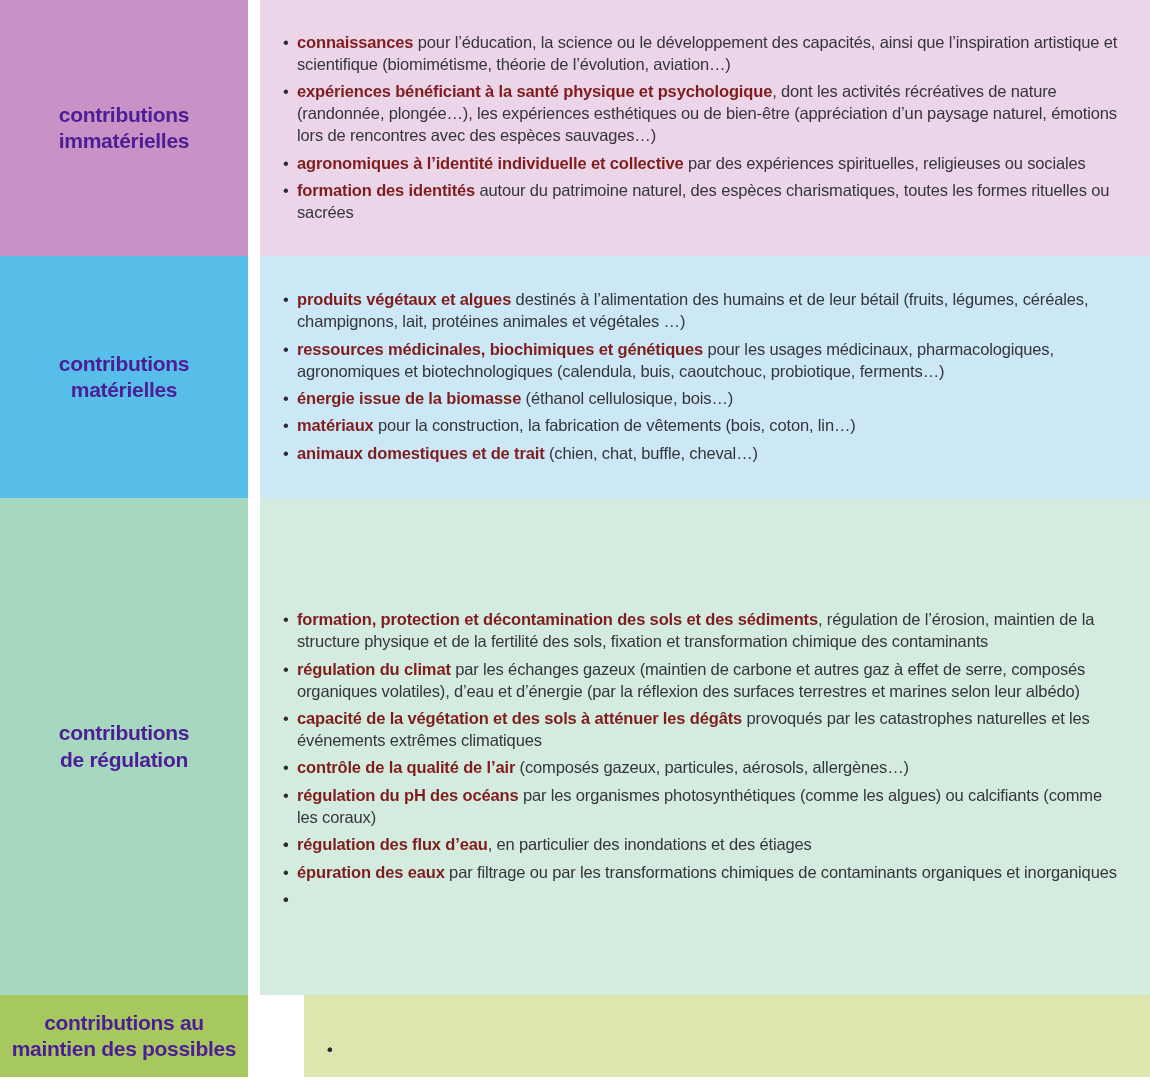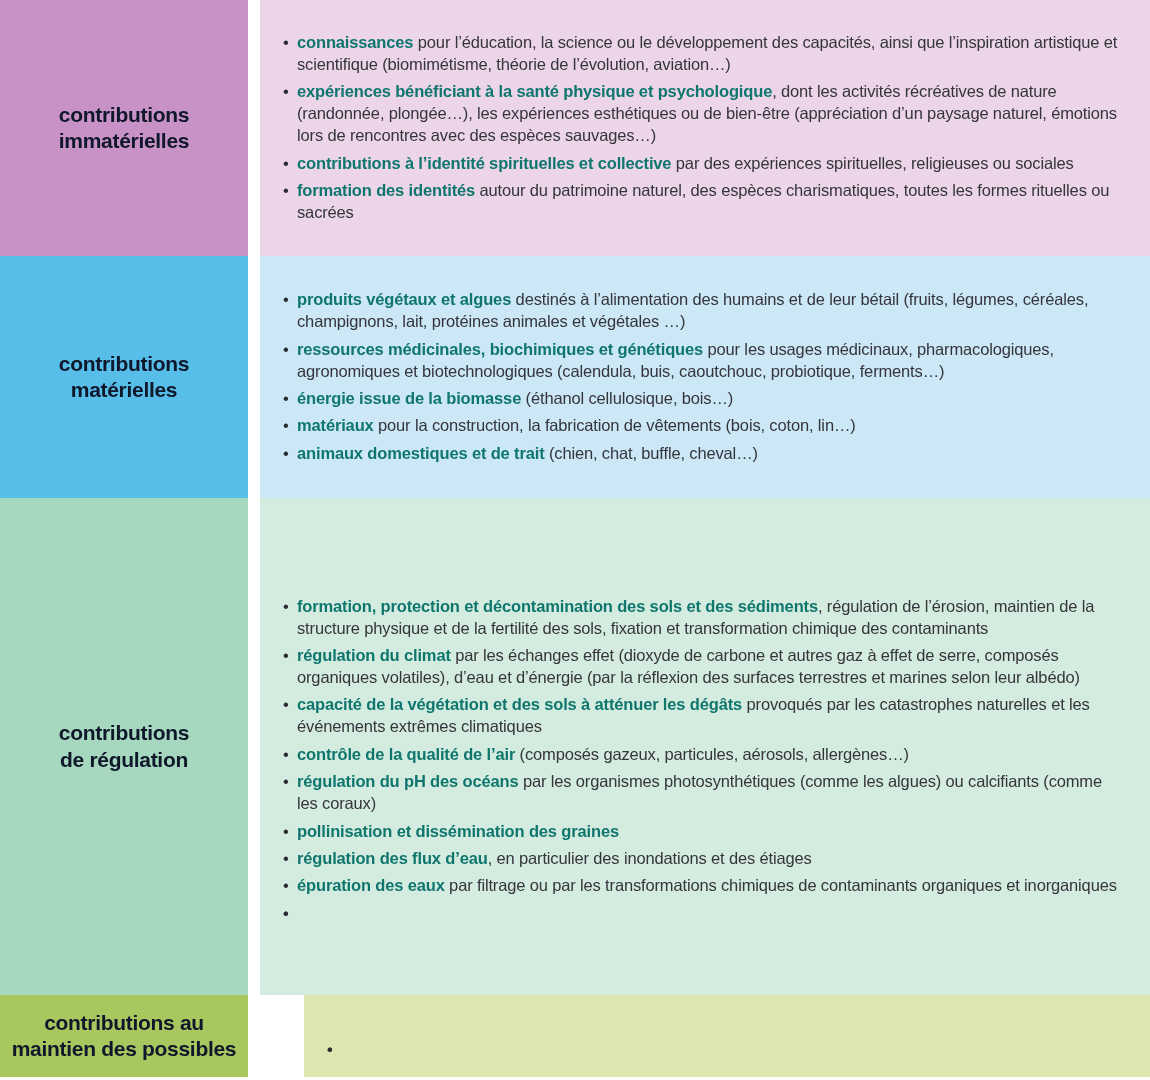--- a/index.html
+++ b/index.html
@@ -7,51 +7,51 @@
     width:1150px;height:1080px;background:#ffffff;
     font-family:"Liberation Sans", sans-serif;
     -webkit-font-smoothing:antialiased;
   }
   .table{display:flex;flex-direction:column;width:1150px;}
   .row{display:flex;width:1150px;}
   .label-cell{
     width:248px;flex:none;
     display:flex;align-items:center;justify-content:center;
     text-align:center;font-weight:bold;font-size:21px;line-height:1.24;
-    letter-spacing:-0.3px;color:#0f172a;
+    letter-spacing:-0.3px;color:#4c1d95;
   }
   .gap-col{width:12px;flex:none;background:#ffffff;}
   .content-cell{
     flex:1;box-sizing:border-box;
     display:flex;flex-direction:column;justify-content:center;
     padding:6px 26px 6px 22px;
   }
   ul.bullets{list-style:none;margin:0;padding:0;}
   ul.bullets li{
     position:relative;padding-left:15px;
     font-size:16.5px;line-height:1.33;letter-spacing:-0.15px;
     color:#35353c;margin:5.5px 0;
   }
   ul.bullets li .dot{position:absolute;left:1px;top:0;color:#2b2b33;}
-  ul.bullets li b{color:#0f766e;}
+  ul.bullets li b{color:#7f1d1d;}
 </style>
 </head>
 <body>
 
 <div class="table" id="contrib-table">
     <div class="row" style="height: 256px;">
       <div class="label-cell" style="background: rgb(201, 146, 198);">
         <span>contributions<br>immatérielles</span>
       </div>
       <div class="gap-col"></div>
       <div class="content-cell" style="background: rgb(236, 213, 233);">
         <ul class="bullets">
           <li><span class="dot">•</span><b>connaissances</b><span> pour l’éducation, la science ou le développement des capacités, ainsi que l’inspiration artistique et scientifique (biomimétisme, théorie de l’évolution, aviation…)</span></li>
           <li><span class="dot">•</span><b>expériences bénéficiant à la santé physique et psychologique</b><span>, dont les activités récréatives de nature (randonnée, plongée…), les expériences esthétiques ou de bien-être (appréciation d’un paysage naturel, émotions lors de rencontres avec des espèces sauvages…)</span></li>
-          <li><span class="dot">•</span><b>contributions à l’identité spirituelles et collective</b><span> par des expériences spirituelles, religieuses ou sociales</span></li>
+          <li><span class="dot">•</span><b>agronomiques à l’identité individuelle et collective</b><span> par des expériences spirituelles, religieuses ou sociales</span></li>
           <li><span class="dot">•</span><b>formation des identités</b><span> autour du patrimoine naturel, des espèces charismatiques, toutes les formes rituelles ou sacrées</span></li>
         </ul>
       </div>
     </div>
     <div class="row" style="height: 242px;">
       <div class="label-cell" style="background: rgb(87, 189, 233);">
         <span>contributions<br>matérielles</span>
       </div>
       <div class="gap-col"></div>
       <div class="content-cell" style="background: rgb(204, 231, 246);">
@@ -65,25 +65,25 @@
       </div>
     </div>
     <div class="row" style="height: 497px;">
       <div class="label-cell" style="background: rgb(165, 216, 191);">
         <span>contributions<br>de régulation</span>
       </div>
       <div class="gap-col"></div>
       <div class="content-cell" style="background: rgb(212, 236, 223);">
         <ul class="bullets">
           <li><span class="dot">•</span><b>formation, protection et décontamination des sols et des sédiments</b><span>, régulation de l’érosion, maintien de la structure physique et de la fertilité des sols, fixation et transformation chimique des contaminants</span></li>
-          <li><span class="dot">•</span><b>régulation du climat</b><span> par les échanges effet (dioxyde de carbone et autres gaz à effet de serre, composés organiques volatiles), d’eau et d’énergie (par la réflexion des surfaces terrestres et marines selon leur albédo)</span></li>
+          <li><span class="dot">•</span><b>régulation du climat</b><span> par les échanges gazeux (maintien de carbone et autres gaz à effet de serre, composés organiques volatiles), d’eau et d’énergie (par la réflexion des surfaces terrestres et marines selon leur albédo)</span></li>
           <li><span class="dot">•</span><b>capacité de la végétation et des sols à atténuer les dégâts</b><span> provoqués par les catastrophes naturelles et les événements extrêmes climatiques</span></li>
           <li><span class="dot">•</span><b>contrôle de la qualité de l’air</b><span> (composés gazeux, particules, aérosols, allergènes…)</span></li>
           <li><span class="dot">•</span><b>régulation du pH des océans</b><span> par les organismes photosynthétiques (comme les algues) ou calcifiants (comme les coraux)</span></li>
-          <li><span class="dot">•</span><b>pollinisation et dissémination des graines</b></li>
+          <li><span class="dot">•</span></li>
           <li><span class="dot">•</span><b>régulation des flux d’eau</b><span>, en particulier des inondations et des étiages</span></li>
           <li><span class="dot">•</span><b>épuration des eaux</b><span> par filtrage ou par les transformations chimiques de contaminants organiques et inorganiques</span></li>
           <li><span class="dot">•</span></li>
           <li><span class="dot">•</span></li>
         </ul>
       </div>
     </div>
     <div class="row" style="height: 82px; gap: 22px;">
       <div class="label-cell" style="background: rgb(167, 199, 95);">
         <span>contributions au<br>maintien des possibles</span>

